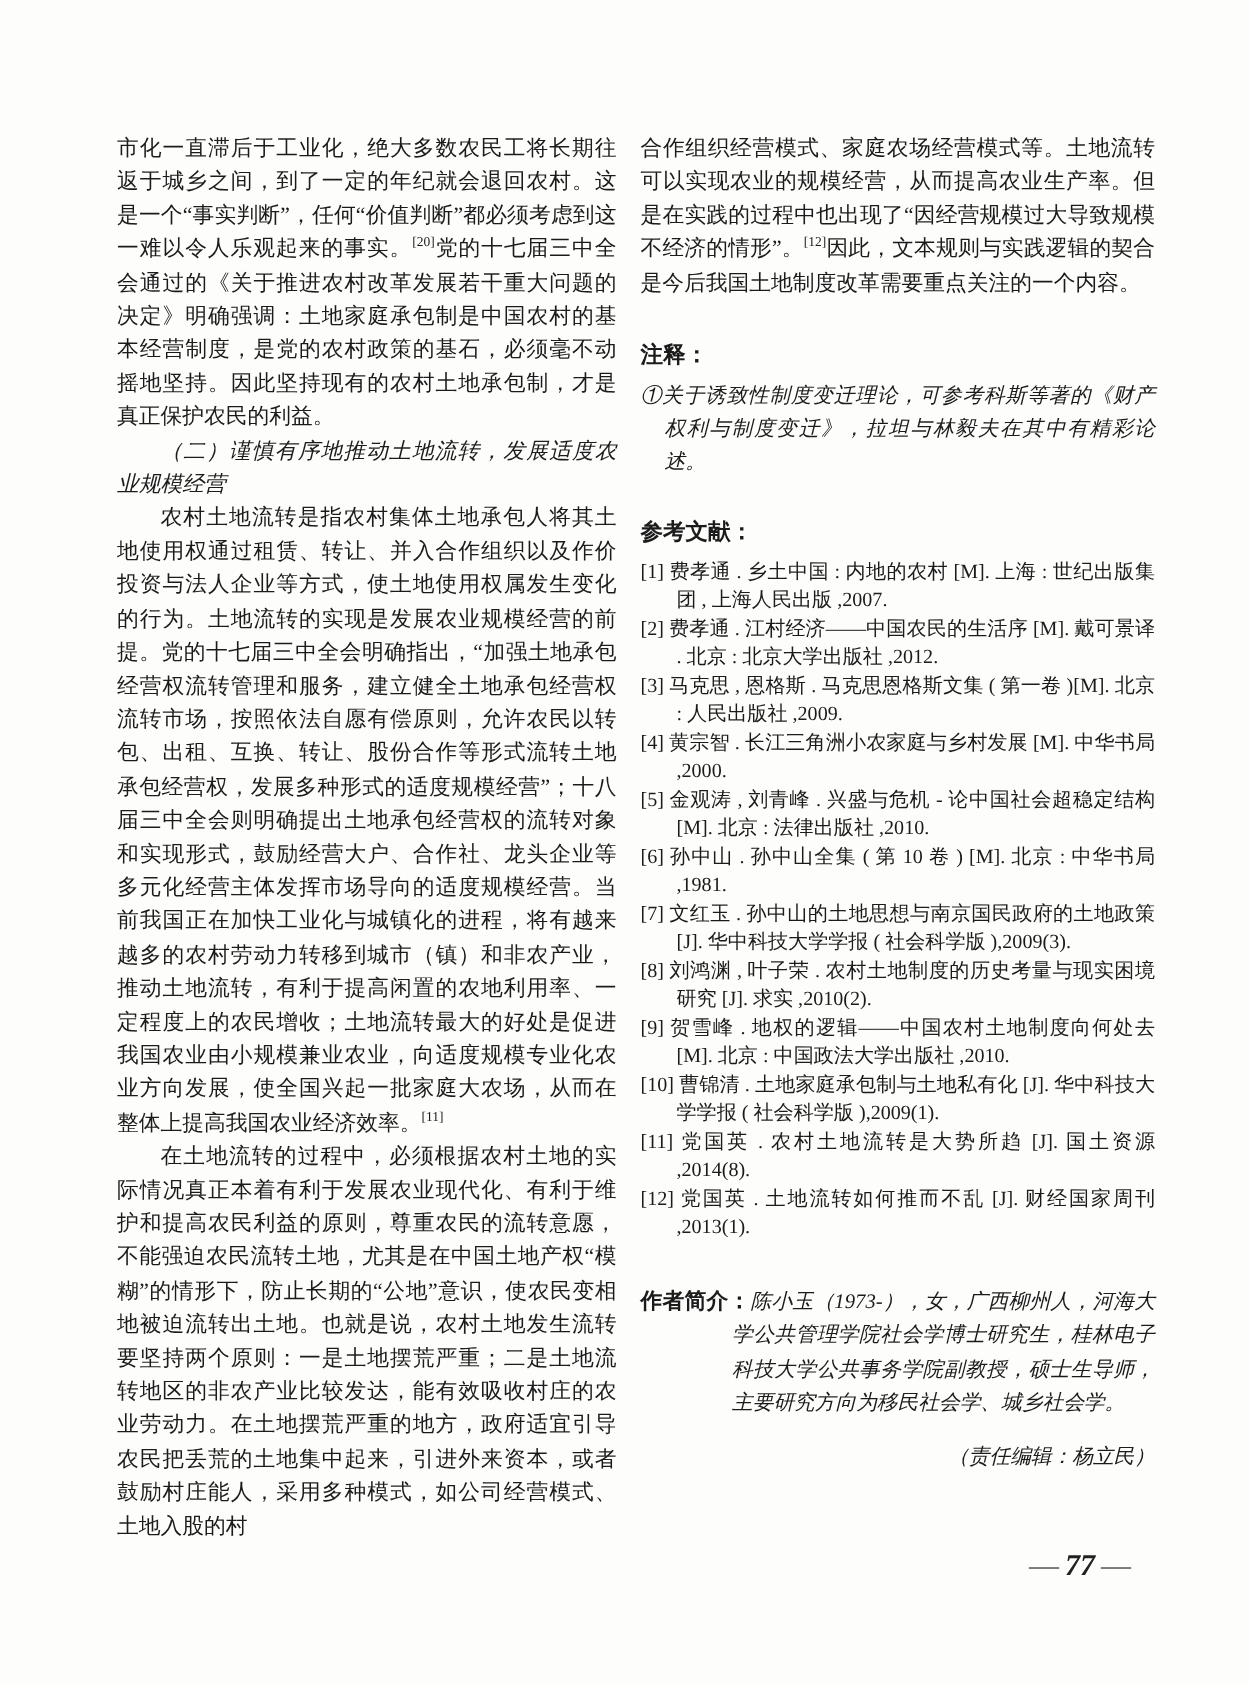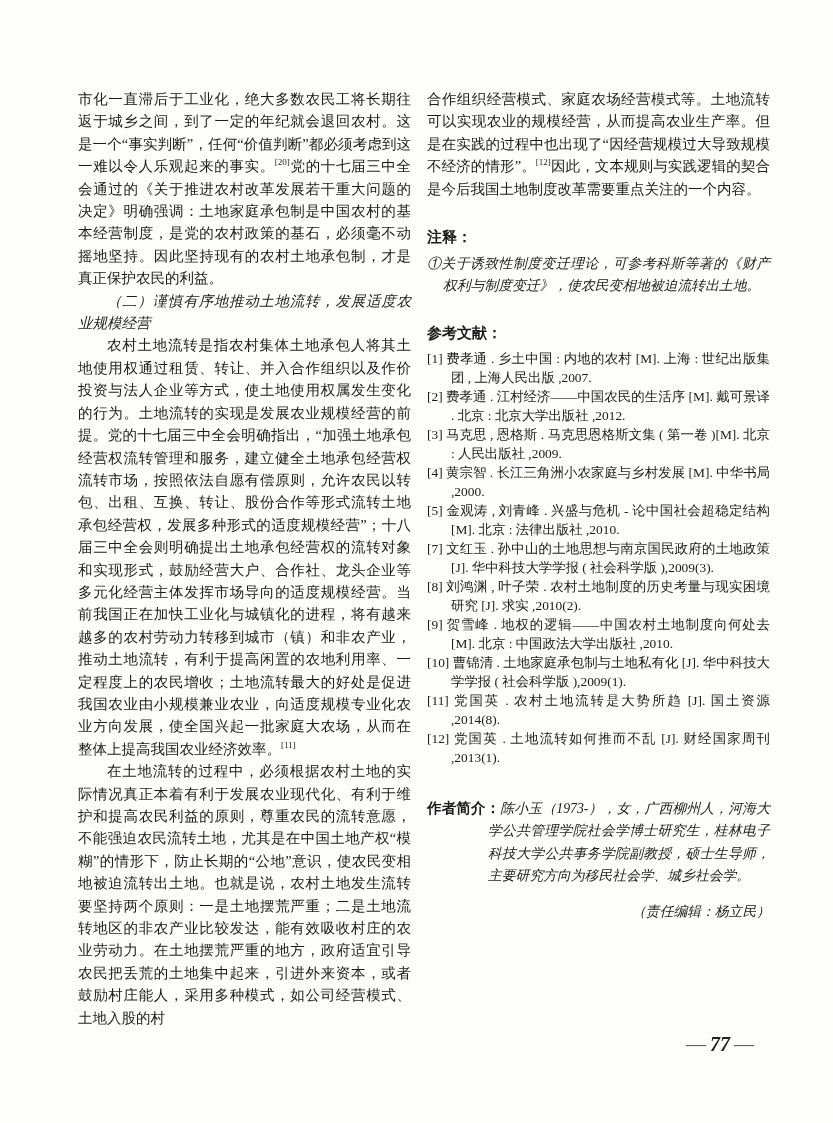--- a/index.html
+++ b/index.html
@@ -109,29 +109,30 @@
 
     <p class="body-text indent"><span>农村土地流转是指农村集体土地承包人将其土地使用权通过租赁、转让、并入合作组织以及作价投资与法人企业等方式，使土地使用权属发生变化的行为。土地流转的实现是发展农业规模经营的前提。党的十七届三中全会明确指出，“加强土地承包经营权流转管理和服务，建立健全土地承包经营权流转市场，按照依法自愿有偿原则，允许农民以转包、出租、互换、转让、股份合作等形式流转土地承包经营权，发展多种形式的适度规模经营”；十八届三中全会则明确提出土地承包经营权的流转对象和实现形式，鼓励经营大户、合作社、龙头企业等多元化经营主体发挥市场导向的适度规模经营。当前我国正在加快工业化与城镇化的进程，将有越来越多的农村劳动力转移到城市（镇）和非农产业，推动土地流转，有利于提高闲置的农地利用率、一定程度上的农民增收；土地流转最大的好处是促进我国农业由小规模兼业农业，向适度规模专业化农业方向发展，使全国兴起一批家庭大农场，从而在整体上提高我国农业经济效率。</span><sup class="cite">[11]</sup></p>
 
     <p class="body-text indent">在土地流转的过程中，必须根据农村土地的实际情况真正本着有利于发展农业现代化、有利于维护和提高农民利益的原则，尊重农民的流转意愿，不能强迫农民流转土地，尤其是在中国土地产权“模糊”的情形下，防止长期的“公地”意识，使农民变相地被迫流转出土地。也就是说，农村土地发生流转要坚持两个原则：一是土地摆荒严重；二是土地流转地区的非农产业比较发达，能有效吸收村庄的农业劳动力。在土地摆荒严重的地方，政府适宜引导农民把丢荒的土地集中起来，引进外来资本，或者鼓励村庄能人，采用多种模式，如公司经营模式、土地入股的村</p>
   </div>
 
   <div class="col col-right">
     <p class="body-text"><span>合作组织经营模式、家庭农场经营模式等。土地流转可以实现农业的规模经营，从而提高农业生产率。但是在实践的过程中也出现了“因经营规模过大导致规模不经济的情形”。</span><sup class="cite">[12]</sup><span>因此，文本规则与实践逻辑的契合是今后我国土地制度改革需要重点关注的一个内容。</span></p>
 
     <p class="block-heading notes-heading">注释：</p>
-    <p class="note-item">①关于诱致性制度变迁理论，可参考科斯等著的《财产权利与制度变迁》，使农民变相地被迫流转出土地。</p>
+    <p class="note-item">①关于诱致性制度变迁理论，可参考科斯等著的《财产权利与制度变迁》，拉坦与林毅夫在其中有精彩论述。</p>
 
     <p class="block-heading refs-heading">参考文献：</p>
     <div class="ref-list">
       <p class="ref-item">[1] 费孝通 . 乡土中国 : 内地的农村 [M]. 上海 : 世纪出版集团 , 上海人民出版 ,2007.</p>
       <p class="ref-item">[2] 费孝通 . 江村经济——中国农民的生活序 [M]. 戴可景译 . 北京 : 北京大学出版社 ,2012.</p>
       <p class="ref-item">[3] 马克思 , 恩格斯 . 马克思恩格斯文集 ( 第一卷 )[M]. 北京 : 人民出版社 ,2009.</p>
       <p class="ref-item">[4] 黄宗智 . 长江三角洲小农家庭与乡村发展 [M]. 中华书局 ,2000.</p>
       <p class="ref-item">[5] 金观涛 , 刘青峰 . 兴盛与危机 - 论中国社会超稳定结构 [M]. 北京 : 法律出版社 ,2010.</p>
+      <p class="ref-item">[6] 孙中山 . 孙中山全集 ( 第 10 卷 ) [M]. 北京 : 中华书局 ,1981.</p>
       <p class="ref-item">[7] 文红玉 . 孙中山的土地思想与南京国民政府的土地政策 [J]. 华中科技大学学报 ( 社会科学版 ),2009(3).</p>
       <p class="ref-item">[8] 刘鸿渊 , 叶子荣 . 农村土地制度的历史考量与现实困境研究 [J]. 求实 ,2010(2).</p>
       <p class="ref-item">[9] 贺雪峰 . 地权的逻辑——中国农村土地制度向何处去 [M]. 北京 : 中国政法大学出版社 ,2010.</p>
       <p class="ref-item">[10] 曹锦清 . 土地家庭承包制与土地私有化 [J]. 华中科技大学学报 ( 社会科学版 ),2009(1).</p>
       <p class="ref-item">[11] 党国英 . 农村土地流转是大势所趋 [J]. 国土资源 ,2014(8).</p>
       <p class="ref-item">[12] 党国英 . 土地流转如何推而不乱 [J]. 财经国家周刊 ,2013(1).</p>
     </div>
 
     <p class="bio"><span class="bio-label">作者简介：</span><span class="bio-text">陈小玉（1973-），女，广西柳州人，河海大学公共管理学院社会学博士研究生，桂林电子科技大学公共事务学院副教授，硕士生导师，主要研究方向为移民社会学、城乡社会学。</span></p>
 

